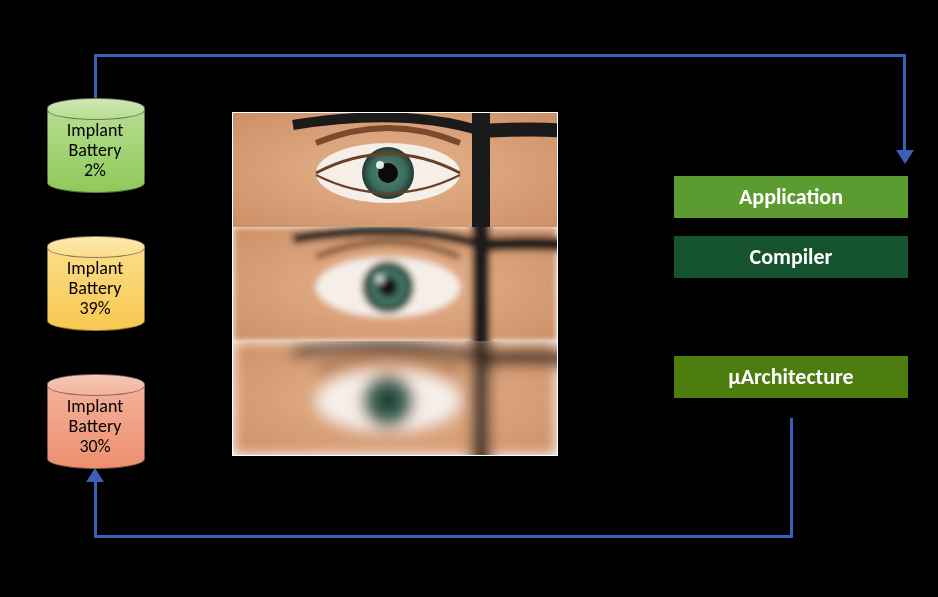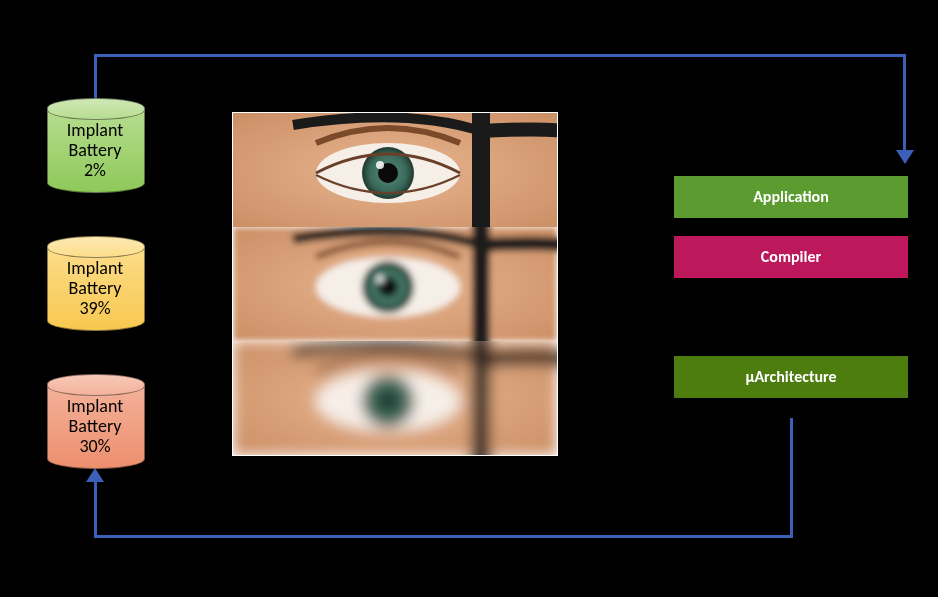--- a/index.html
+++ b/index.html
@@ -15,23 +15,23 @@
   .b-yellow .top{background:linear-gradient(#fde9b3,#fcdd8a)}
   .b-yellow .body{background:linear-gradient(#fcdd8a,#f8c850)}
   .b-red .top   {background:linear-gradient(#f7c9b8,#f3b29a)}
   .b-red .body  {background:linear-gradient(#f3b29a,#ed8f6e)}
 
   
   .eyes{position:absolute;left:232px;top:112px;width:324px;height:342px;background:#fff;border:1px solid #fff}
   .eye{position:relative;width:324px;height:114px;overflow:hidden}
 
   
-  .stackbar{position:absolute;left:672px;width:234px;height:42px;border:2px solid #000;color:#fff;font-size:16px;font-weight:600;text-align:center;line-height:42px}
+  .stackbar{position:absolute;left:672px;width:234px;height:42px;border:2px solid #000;color:#fff;font-size:22px;font-weight:600;text-align:center;line-height:42px}
   .sb-app {background:#5b9b2f}
-  .sb-comp{background:#be185d}
+  .sb-comp{background:#14532d}
   .sb-isa {background:#d2691e}
   .sb-uarch{background:#4d7c0f}
 
   
   .line{position:absolute;background:#3c5fb8}
   .arrowhead{position:absolute;width:0;height:0}
 </style>
 </head>
 <body>
 <div class="canvas">

